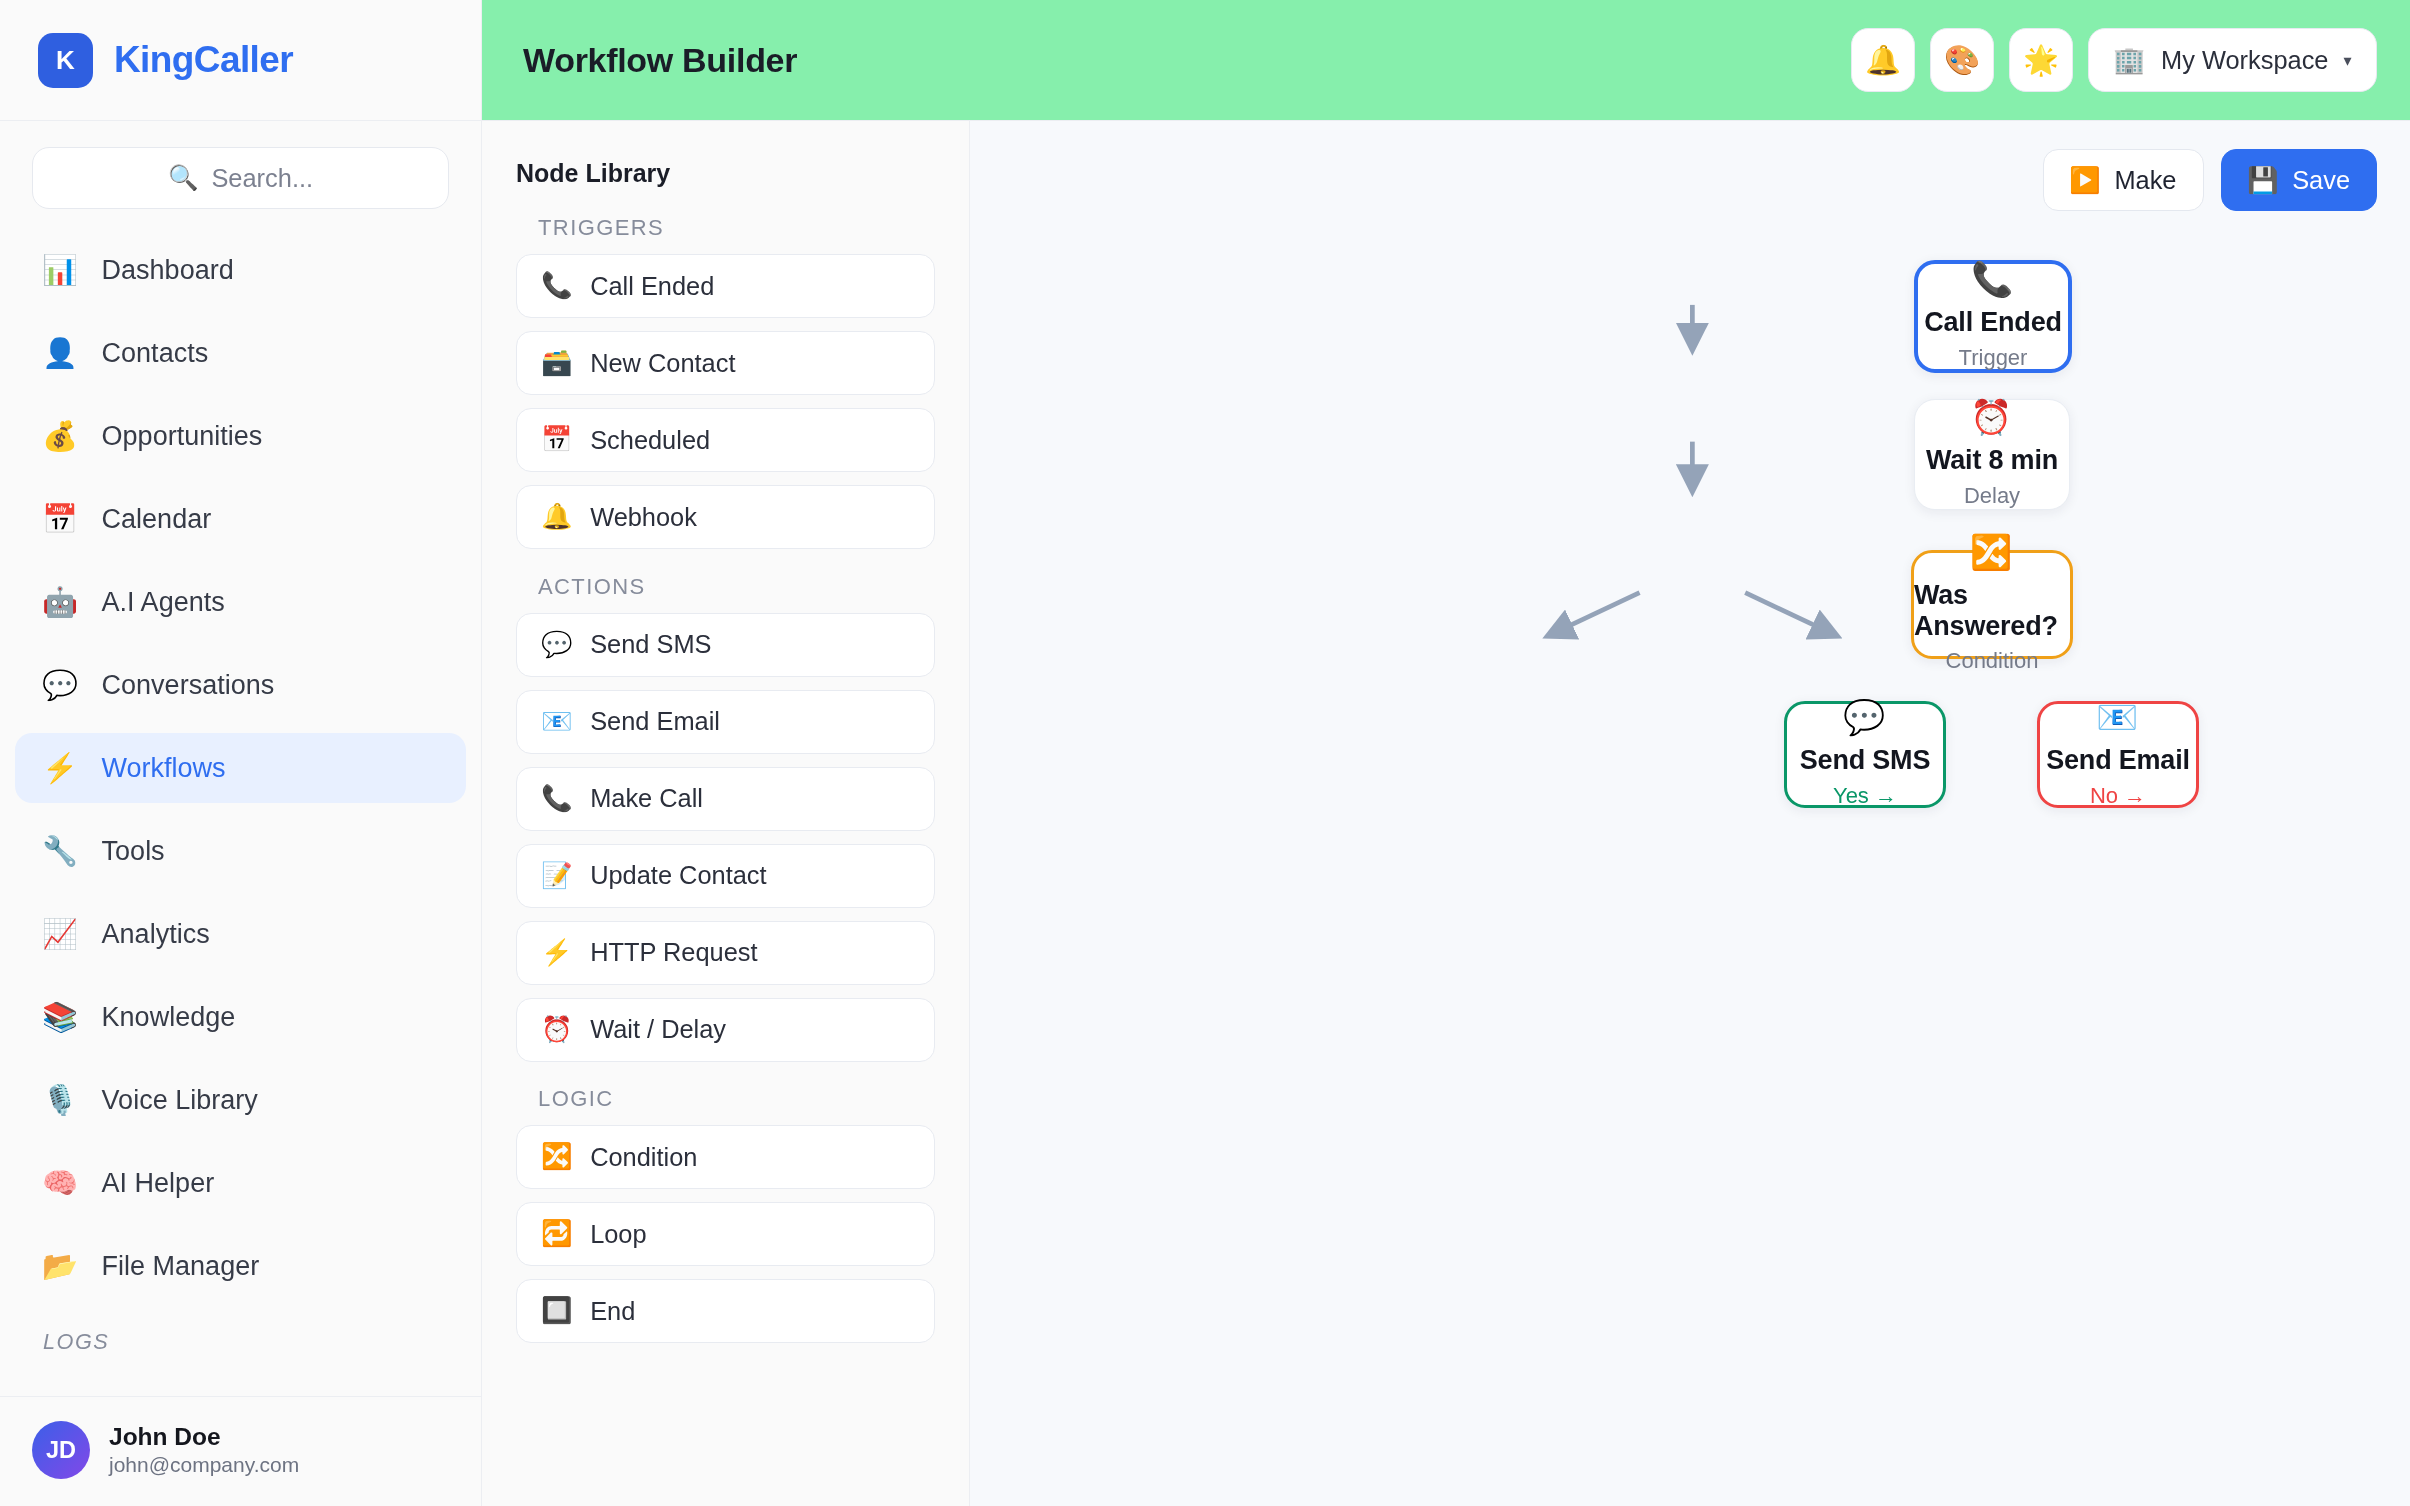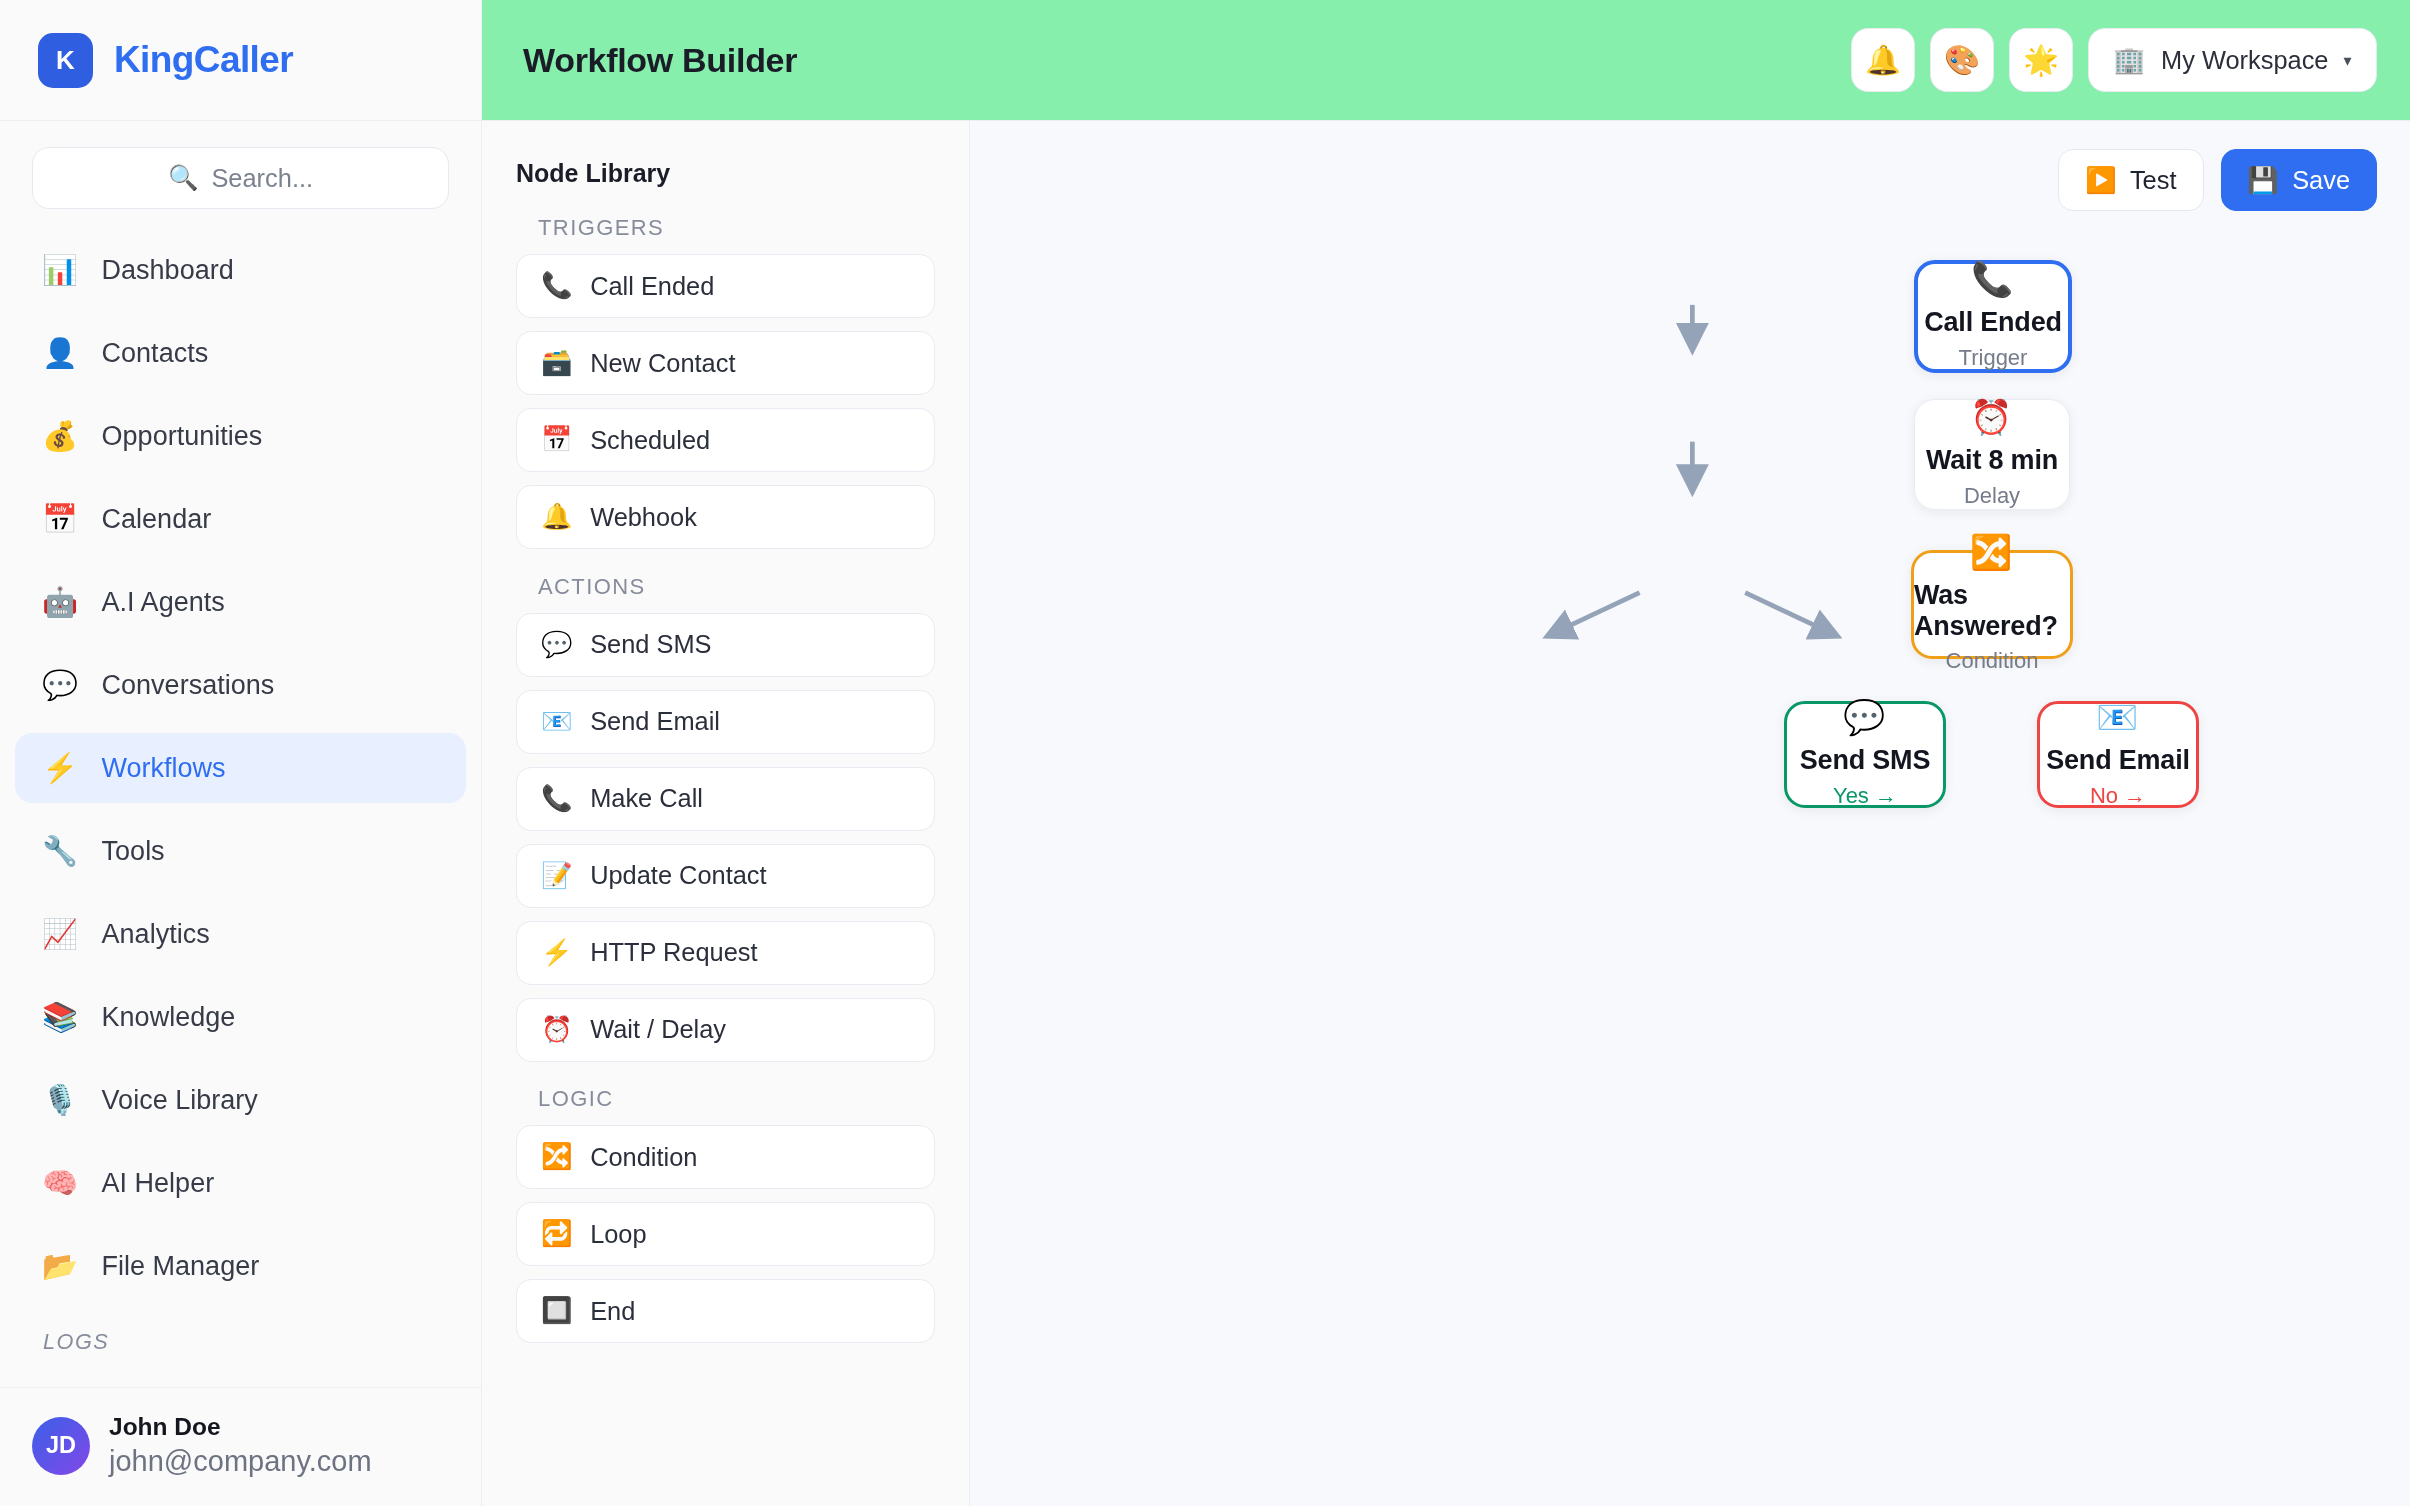--- a/index.html
+++ b/index.html
@@ -67,21 +67,21 @@
     flex: 0 0 auto;
   }
   .avatar {
     width: 58px; height: 58px; border-radius: 50%;
     background: linear-gradient(135deg, #3b5fe8 0%, #8248e8 100%);
     color: #fff; font-size: 23.5px; font-weight: 700;
     display: flex; align-items: center; justify-content: center;
     flex: 0 0 58px;
   }
   .user-name { font-size: 24.5px; font-weight: 700; color: #14161d; line-height: 1.25; }
-  .user-email { font-size: 29px; color: #6d7382; line-height: 1.25; }
+  .user-email { font-size: 21px; color: #6d7382; line-height: 1.25; }
 
   
   .main { flex: 1 1 auto; display: flex; flex-direction: column; height: 1507px; }
   .topbar {
     height: 121px; flex: 0 0 121px;
     border-bottom: 1.9px solid #eceef2;
     display: flex; align-items: center; justify-content: space-between;
     padding: 0 34px 0 41px;
     background: #86efac;
   }
@@ -343,21 +343,21 @@
             <span class="lib-label">End</span>
           </div>
         </div>
       </div>
 
       <div class="canvas">
 
         <div class="canvas-actions">
           <div class="btn btn-test">
             <span class="bi">▶️</span>
-            <span>Test</span>
+            <span>Make</span>
           </div>
           <div class="btn btn-save">
             <span class="bi">💾</span>
             <span>Save</span>
           </div>
         </div>
 
         <div class="flow">
 
           <svg class="edges" viewBox="0 0 1528 1472" preserveAspectRatio="none">

